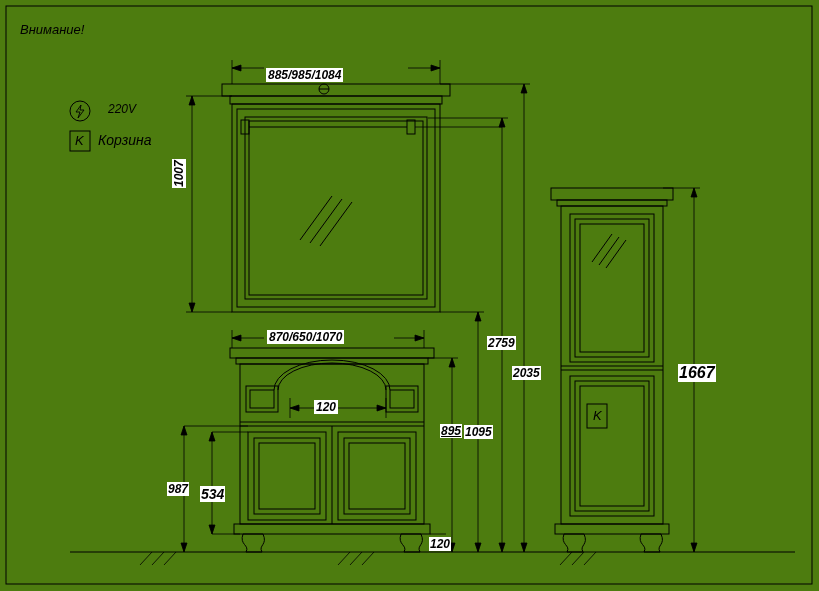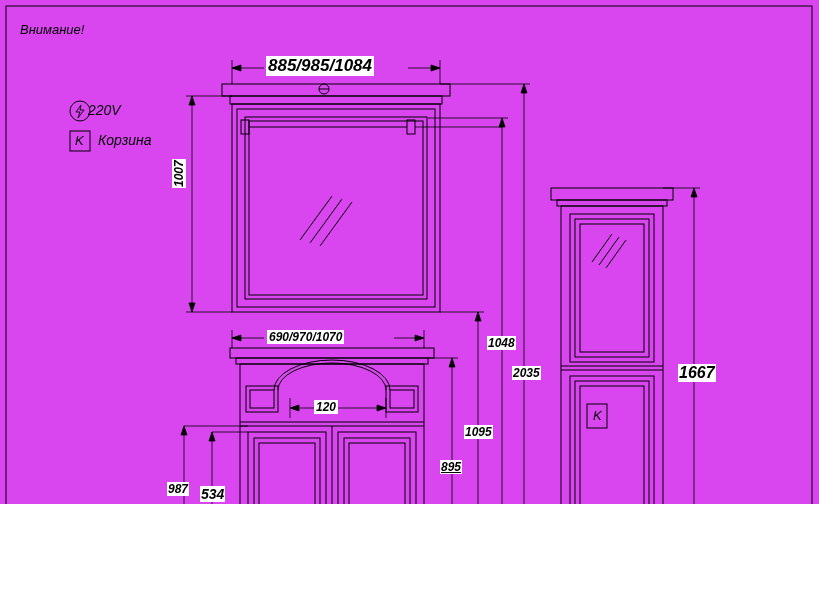--- a/index.html
+++ b/index.html
@@ -1,17 +1,17 @@
 <!DOCTYPE html>
 <html><head>
 <meta charset="utf-8">
 <style>
   html,body{margin:0;padding:0;background:#fff;}
   body{font-family:"Liberation Sans", sans-serif;}
-  #sheet{position:relative;width:819px;height:504px;background:#d946ef;overflow:hidden;}
+  #sheet{position:relative;width:819px;height:591px;background:#4d7c0f;overflow:hidden;}
   #sheet svg{position:absolute;left:0;top:0;}
   .note{position:absolute;font-style:italic;color:#000;white-space:nowrap;}
   .dim{position:absolute;font-style:italic;font-weight:bold;color:#000;white-space:nowrap;background:#fff;padding:0 2px;}
   .vdim{position:absolute;font-style:italic;font-weight:bold;color:#000;white-space:nowrap;background:#fff;padding:0 1px;}
 </style>
 </head>
 <body>
 
 <div id="sheet">
 
@@ -207,32 +207,32 @@
 
       <g stroke-width="0.8">
         <line x1="415" y1="127" x2="502" y2="127"></line>
       </g>
 
     </g>
   </svg>
 
   <div class="note" style="left:20px;top:22px;font-size:13px;">Внимание!</div>
 
-  <div class="note" style="left:88px;top:102px;font-size:14px;text-align:center;">220V</div>
+  <div class="note" style="left:108px;top:102px;font-size:12px;text-align:center;">220V</div>
   <div class="note" style="left:98px;top:132px;font-size:14px;">Корзина</div>
   <div class="note" style="left:75px;top:133px;font-size:13px;">K</div>
   <div class="note" style="left:593px;top:408px;font-size:13px;">K</div>
 
-  <div class="dim" style="left:266px;top:56px;font-size:17px;">885/985/1084</div>
-  <div class="dim" style="left:267px;top:330px;font-size:12px;">690/970/1070</div>
+  <div class="dim" style="left:266px;top:68px;font-size:12px;">885/985/1084</div>
+  <div class="dim" style="left:267px;top:330px;font-size:12px;">870/650/1070</div>
   <div class="dim" style="left:314px;top:400px;font-size:12px;">120</div>
 
   <div class="vdim" style="left:172px;top:188px;font-size:12px;transform:rotate(-90deg);transform-origin:left top;">1007</div>
   <div class="vdim" style="left:512px;top:330px;font-size:12px;margin-top:36px;">2035</div>
-  <div class="vdim" style="left:487px;top:336px;font-size:12px;">1048</div>
+  <div class="vdim" style="left:487px;top:336px;font-size:12px;">2759</div>
   <div class="vdim" style="left:464px;top:425px;font-size:12px;text-align:center;">1095</div>
-  <div class="vdim" style="left:440px;top:460px;font-size:12px;text-decoration:underline;">895</div>
+  <div class="vdim" style="left:440px;top:424px;font-size:12px;text-decoration:underline;">895</div>
   <div class="vdim" style="left:167px;top:482px;font-size:12px;">987</div>
   <div class="vdim" style="left:200px;top:486px;font-size:14px;">534</div>
   <div class="vdim" style="left:429px;top:537px;font-size:12px;">120</div>
   <div class="vdim" style="left:678px;top:364px;font-size:16px;">1667</div>
 
 </div>
 
 </body></html>

